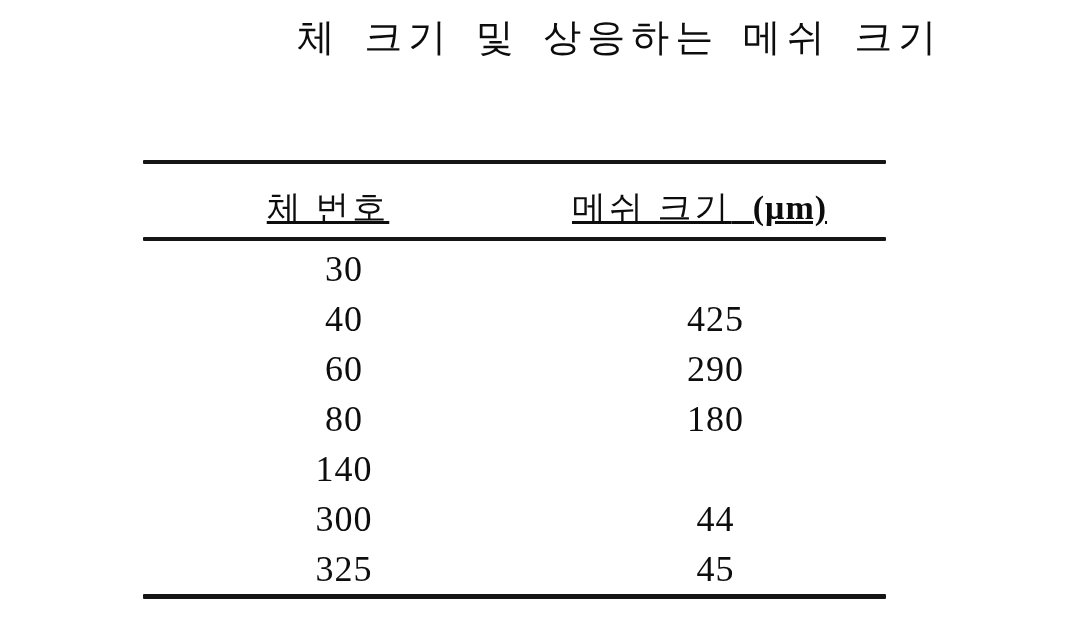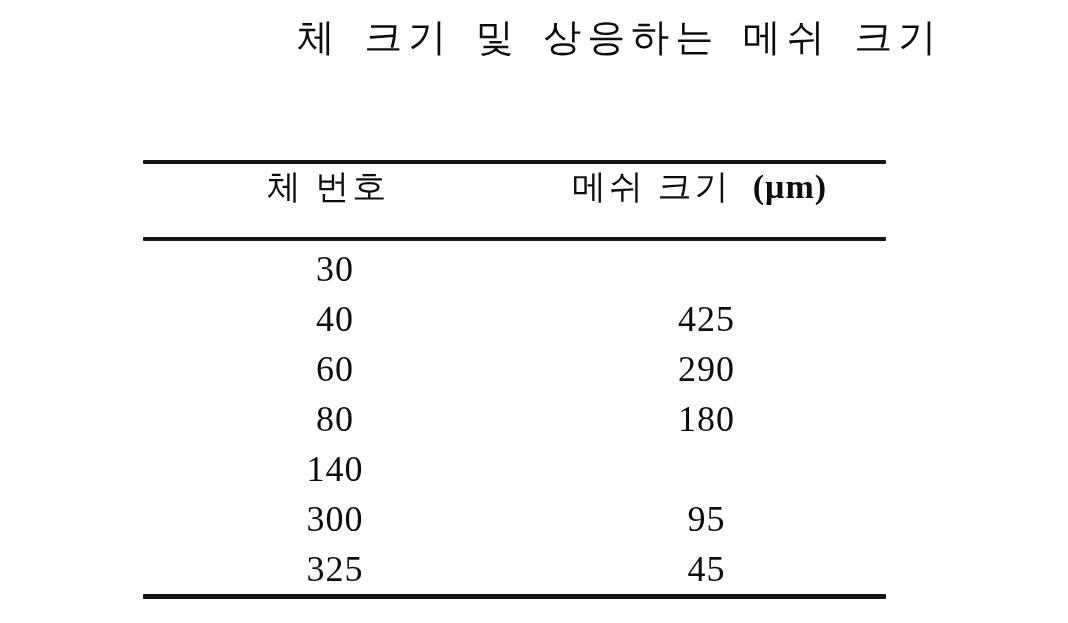--- a/index.html
+++ b/index.html
@@ -47,26 +47,27 @@
   .rule-top    { top: 0;     height: 4px; }
   .rule-mid    { top: 77px;  height: 4px; }
   .rule-bottom { top: 434px; height: 5px; }
   .thead {
     position: absolute;
     top: 4px;
     left: 0;
     width: 100%;
     height: 67px;
     display: flex;
-    align-items: flex-start;
+    align-items: flex-end;
+    text-decoration: underline;
   }
   .tbody {
     position: absolute;
     top: 84px;
-    left: 7px;
+    left: 16px;
     width: 100%;
     height: 350px;
     display: flex;
     flex-direction: column;
     justify-content: space-around;
   }
   .tr {
     display: flex;
     align-items: center;
     height: 50px;
@@ -120,21 +121,21 @@
         </div>
         <div class="tr">
           <div class="td col1">80</div>
           <div class="td col2">180</div>
         </div>
         <div class="tr">
           <div class="td col1">140</div>
         </div>
         <div class="tr">
           <div class="td col1">300</div>
-          <div class="td col2">95</div>
+          <div class="td col2">44</div>
         </div>
         <div class="tr">
           <div class="td col1">325</div>
           <div class="td col2">45</div>
         </div>
       </div>
 
     <div class="rule rule-bottom"></div>
 
   </div>

